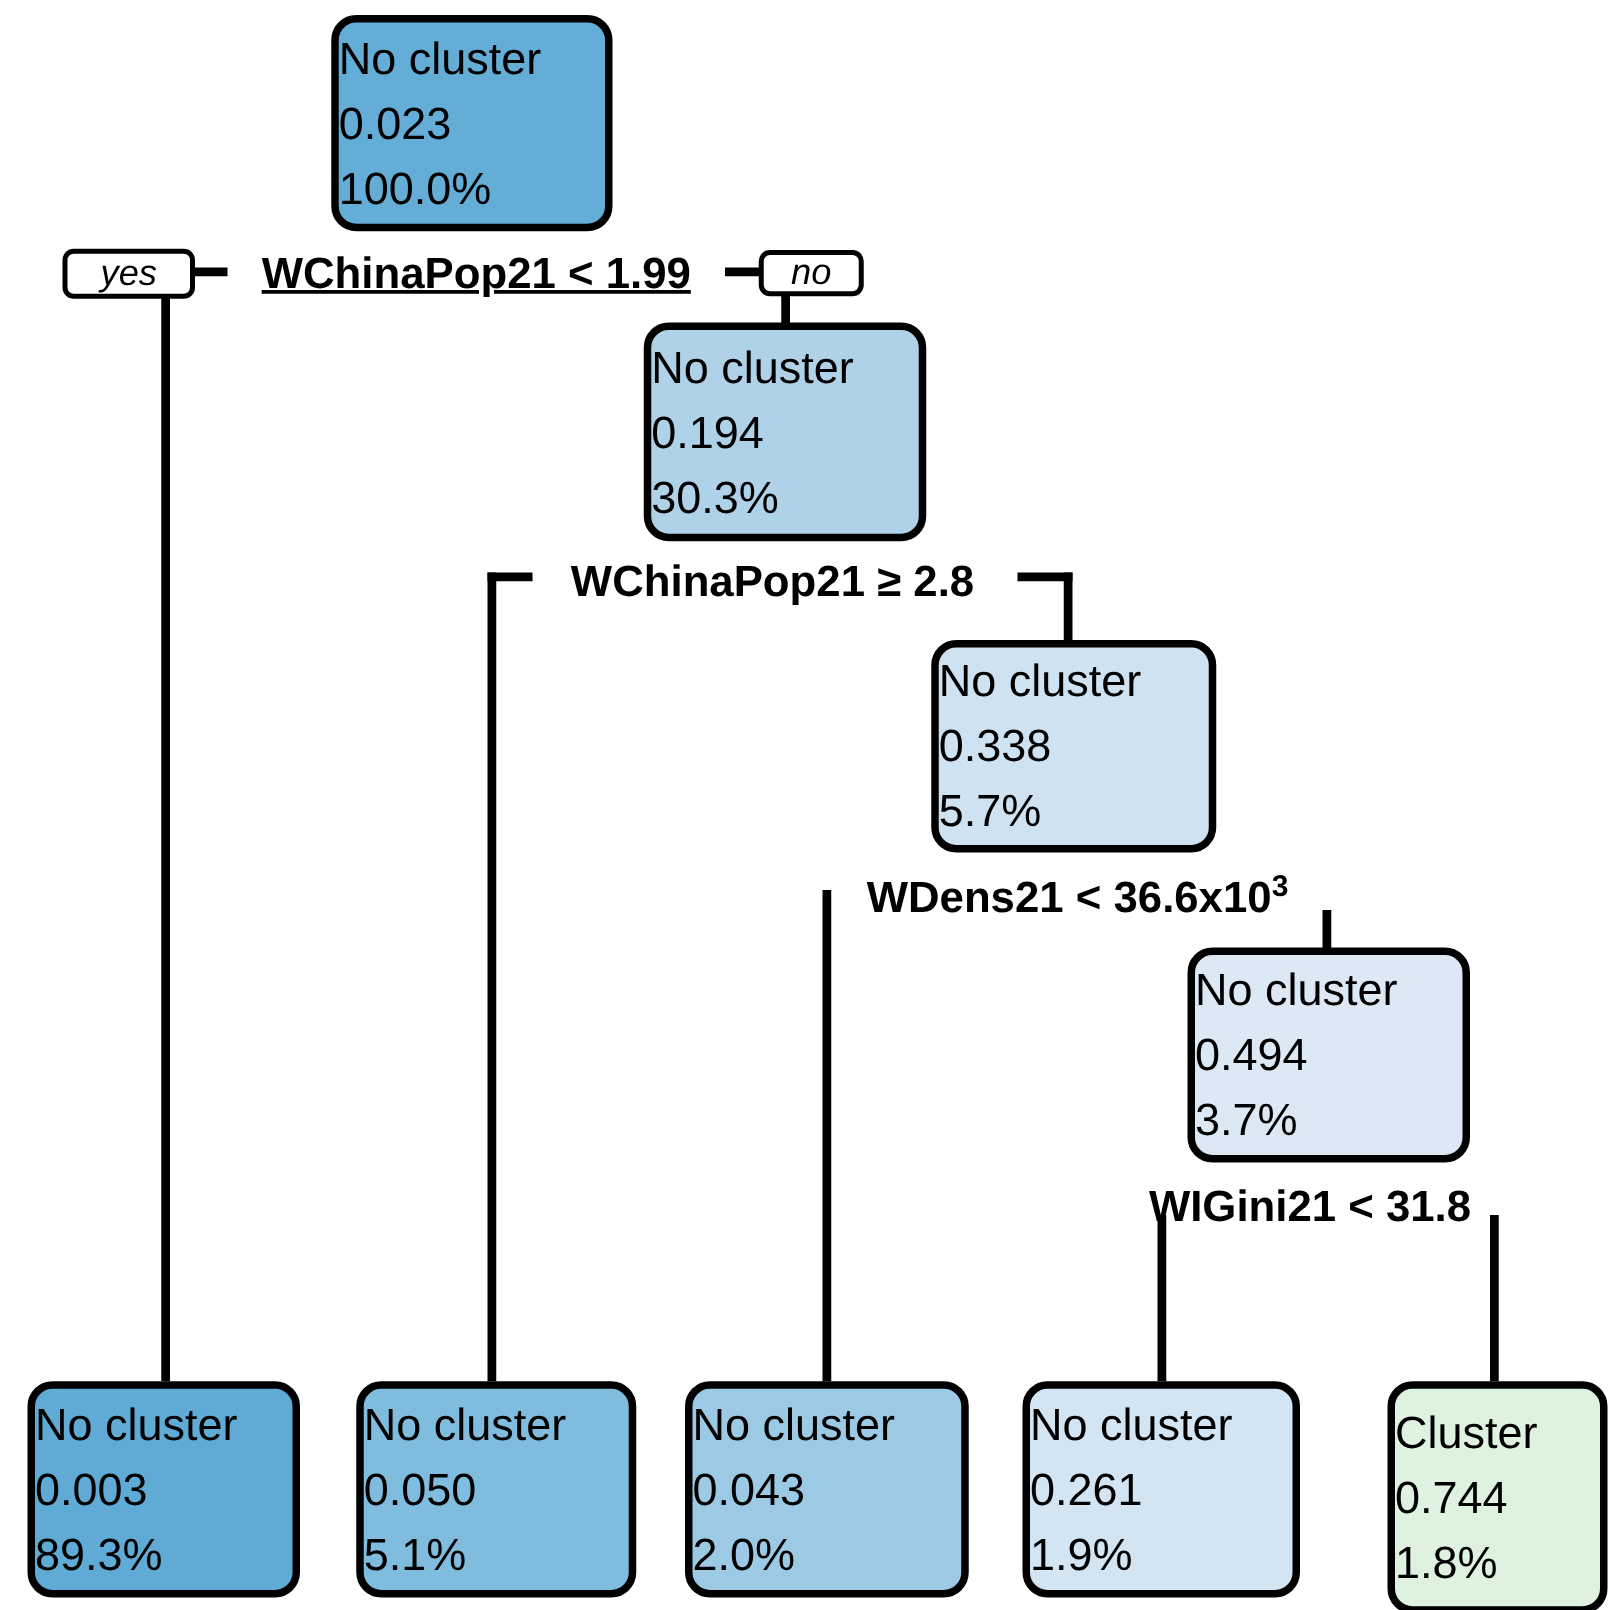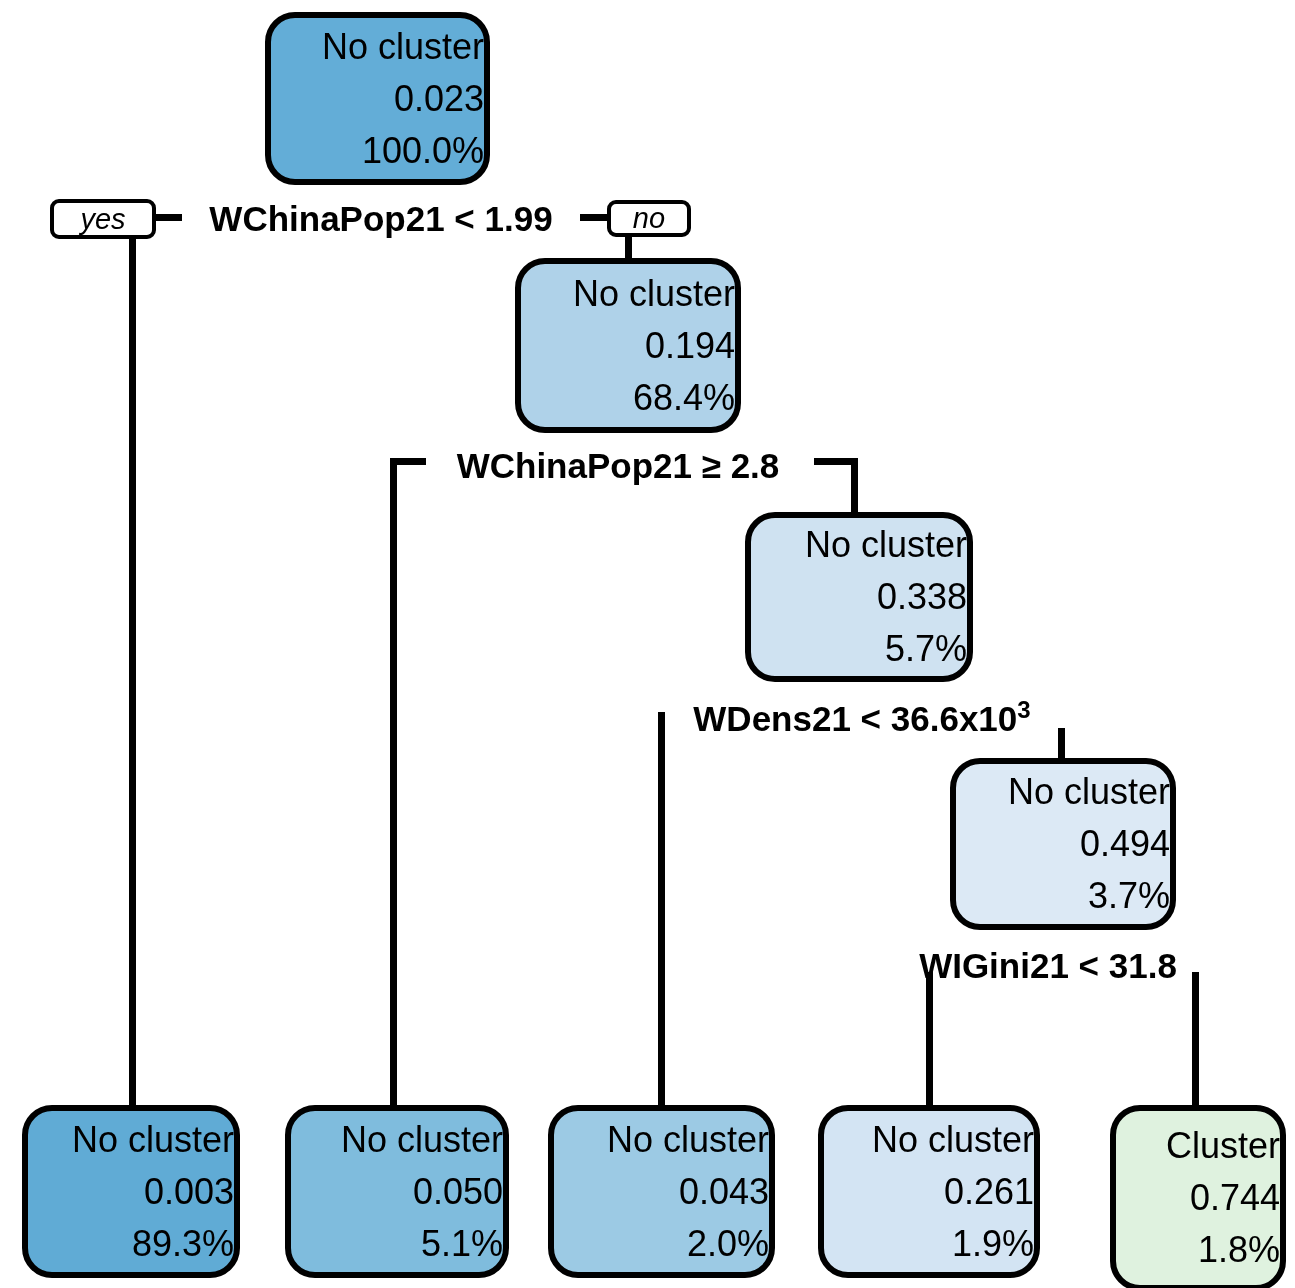--- a/index.html
+++ b/index.html
@@ -9,24 +9,24 @@
     height: 1288px;
     background: #ffffff;
     font-family: "Liberation Sans", sans-serif;
     color: #000;
     overflow: hidden;
   }
   .node {
     position: absolute;
     box-sizing: border-box;
     border: 6px solid #000;
-    border-radius: 30px;
+    border-radius: 20px;
     display: flex;
     flex-direction: column;
-    align-items: flex-end;
+    align-items: flex-start;
     justify-content: center;
     text-align: center;
     font-size: 36px;
     line-height: 52px;
   }
   .split {
     position: absolute;
     transform: translateX(-50%);
     font-weight: bold;
     font-size: 35px;
@@ -67,21 +67,21 @@
 
   <div class="node" style="left: 265px; top: 12px; width: 225px; height: 173px; background-color: rgb(99, 173, 215);">
     <div>No cluster</div>
     <div>0.023</div>
     <div>100.0%</div>
   </div>
 
   <div class="node" style="left: 515px; top: 258px; width: 226px; height: 175px; background-color: rgb(175, 210, 233);">
     <div>No cluster</div>
     <div>0.194</div>
-    <div>68.4%</div>
+    <div>30.3%</div>
   </div>
 
   <div class="node" style="left: 745px; top: 512px; width: 228px; height: 170px; background-color: rgb(207, 226, 241);">
     <div>No cluster</div>
     <div>0.338</div>
     <div>5.7%</div>
   </div>
 
   <div class="node" style="left: 950px; top: 758px; width: 226px; height: 172px; background-color: rgb(220, 233, 245);">
     <div>No cluster</div>
@@ -112,21 +112,21 @@
     <div>0.261</div>
     <div>1.9%</div>
   </div>
 
   <div class="node" style="left: 1110px; top: 1105px; width: 176px; height: 186px; background-color: rgb(223, 242, 223);">
     <div>Cluster</div>
     <div>0.744</div>
     <div>1.8%</div>
   </div>
 
-  <div class="split" style="left:381px; top:199px;">WChinaPop21 &lt; 1.99</div>
+  <div class="split" style="left:381px; top:199px;text-decoration:underline;">WChinaPop21 &lt; 1.99</div>
   <div class="split" style="left:618px; top:446px;">WChinaPop21 ≥ 2.8</div>
   <div class="split" style="left:862px; top:696px;">
     <span>WDens21 &lt; 36.6x10</span><sup>3</sup>
   </div>
   <div class="split" style="left:1027px; top:946px;margin-left:21px;">WIGini21 &lt; 31.8</div>
 
   <div class="bbox" style="left:50px; top:199px; width:106px; height:40px;">yes</div>
   <div class="bbox" style="left:607px; top:200px; width:84px; height:37px;">no</div>
 
 </div>

